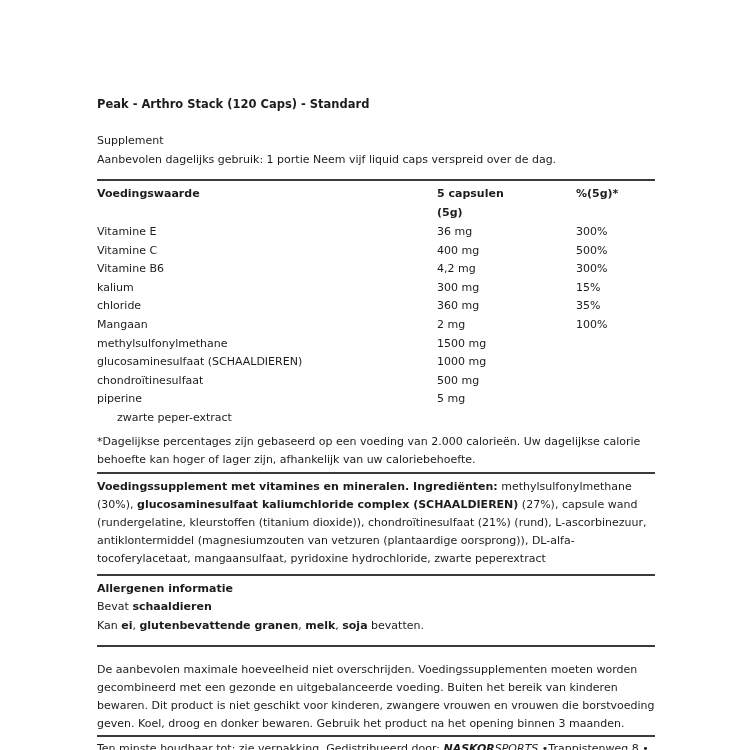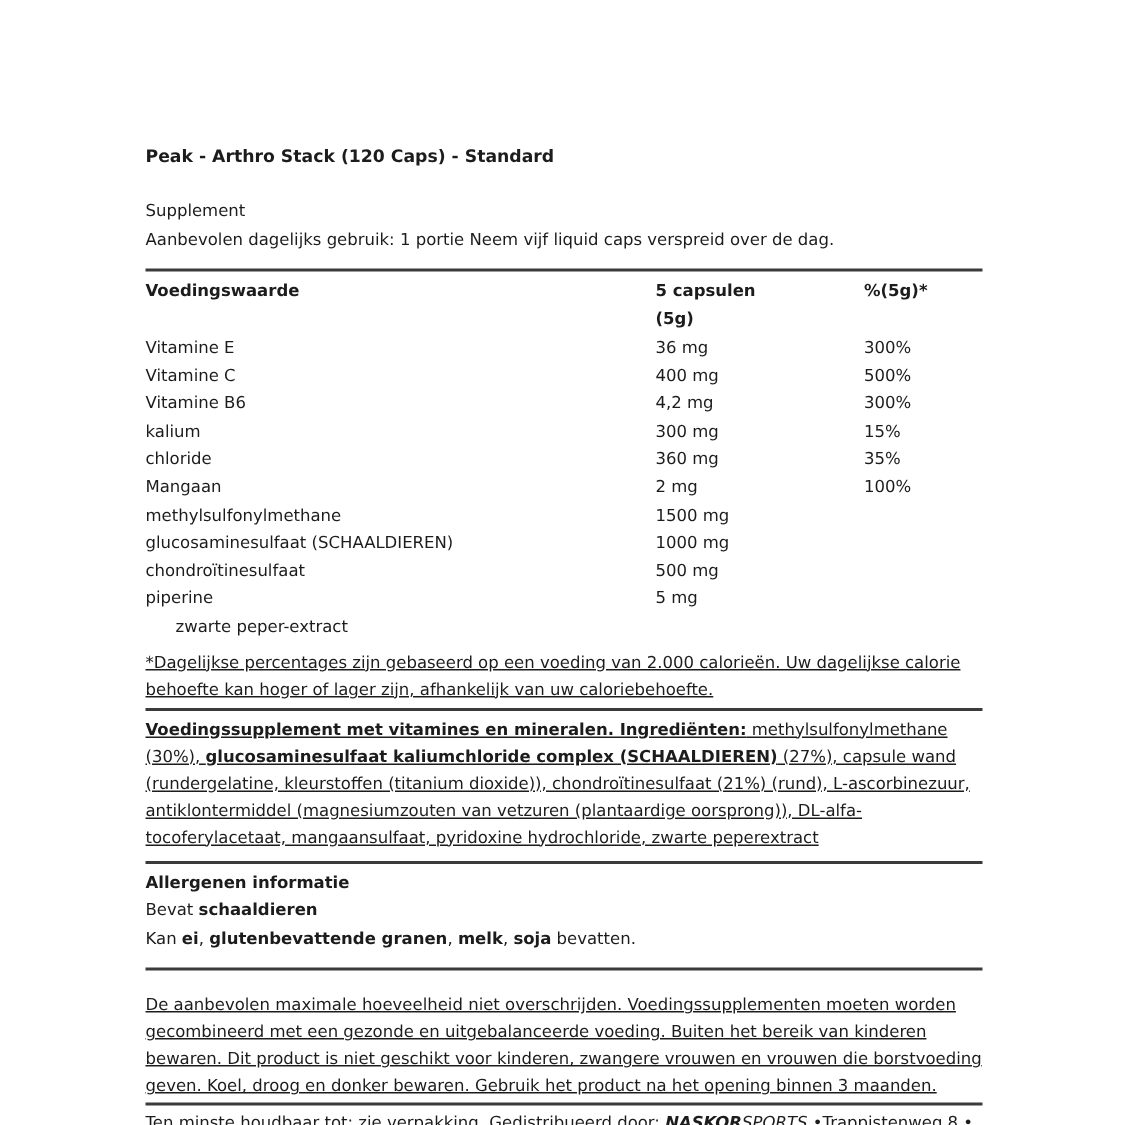--- a/index.html
+++ b/index.html
@@ -10,21 +10,21 @@
   .bi { font-weight:bold; font-style:italic; }
   .it { font-style:italic; }
   .title { font-weight:bold; font-size:11.5px; line-height:17px; margin-bottom:19px; }
   .line { line-height:18.5px; }
   .ruled { border-bottom:2px solid #3b3b3b; padding-bottom:10px; }
   .ntable { margin-top:2px; }
   .trow { display:grid; grid-template-columns:340px 139px 1fr; line-height:18.6px; }
   .thead { font-weight:bold; padding-top:2px; padding-bottom:1px; }
   .camount-lines span { display:block; line-height:18.5px; }
   .sub { padding-left:20px; }
-  .para { line-height:18px;text-decoration:underline; }
+  .para { line-height:18px; }
   .footnote { margin-top:5px; padding-bottom:3px; }
   .ingredients { margin-top:4px; padding-bottom:6px; }
   .heading { font-weight:bold; line-height:18.5px; margin-top:4px; }
   .allergen-line { line-height:18.5px; }
   .attention-body { margin-top:14px; padding-bottom:2px; }
   .footer { line-height:18.5px; margin-top:3px; }
 </style>
 </head>
 <body>
 

